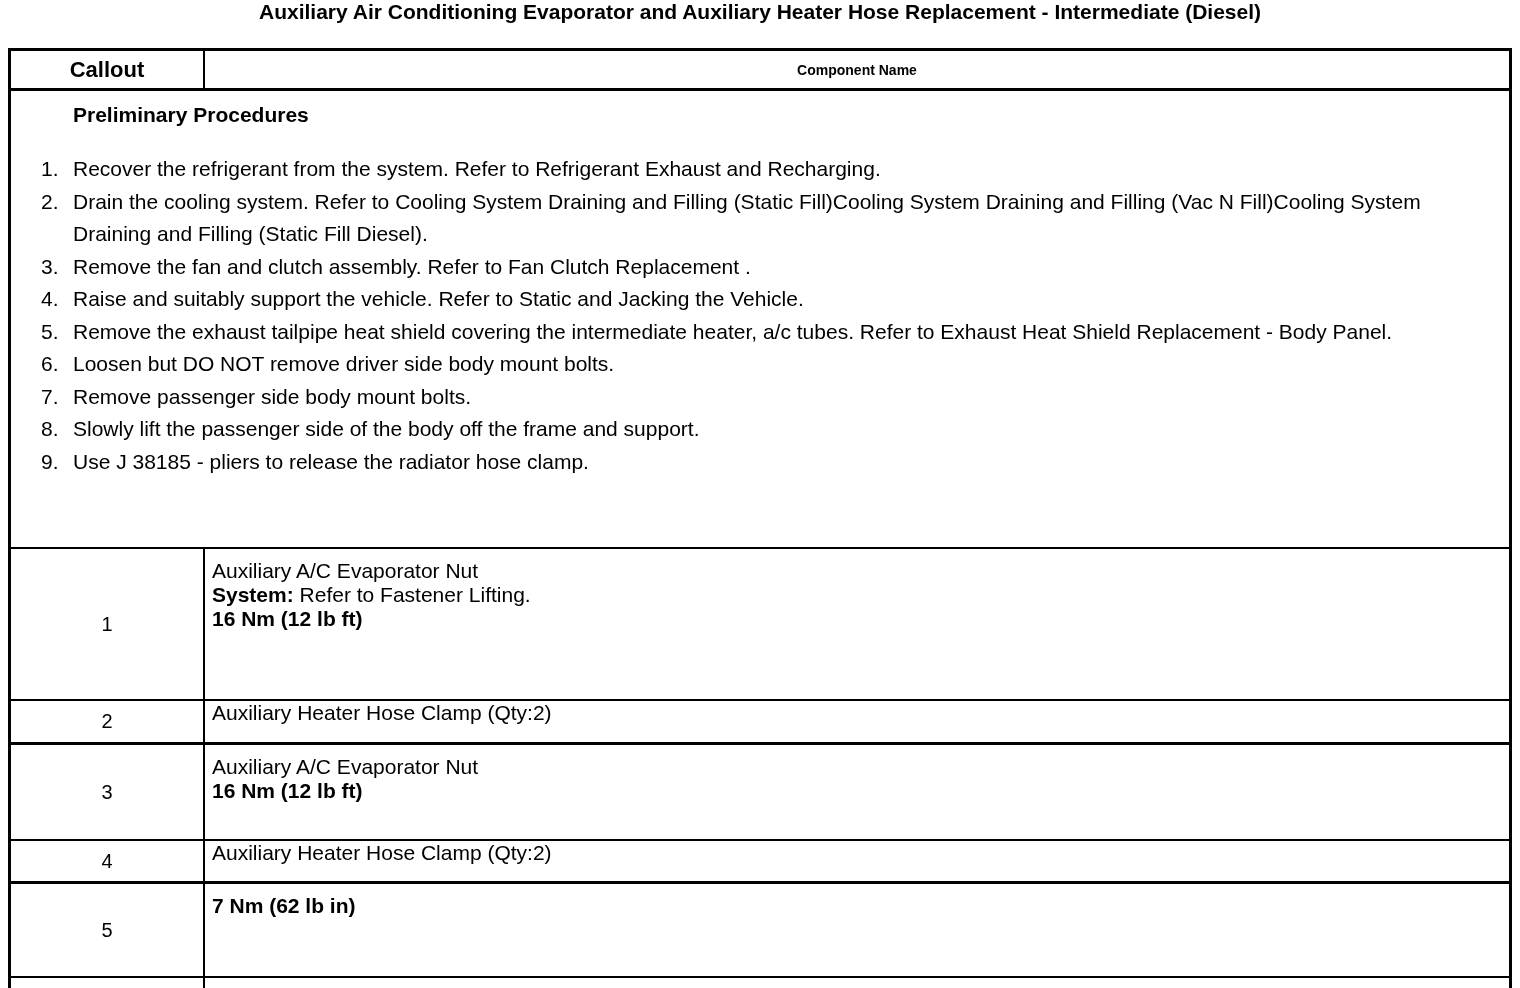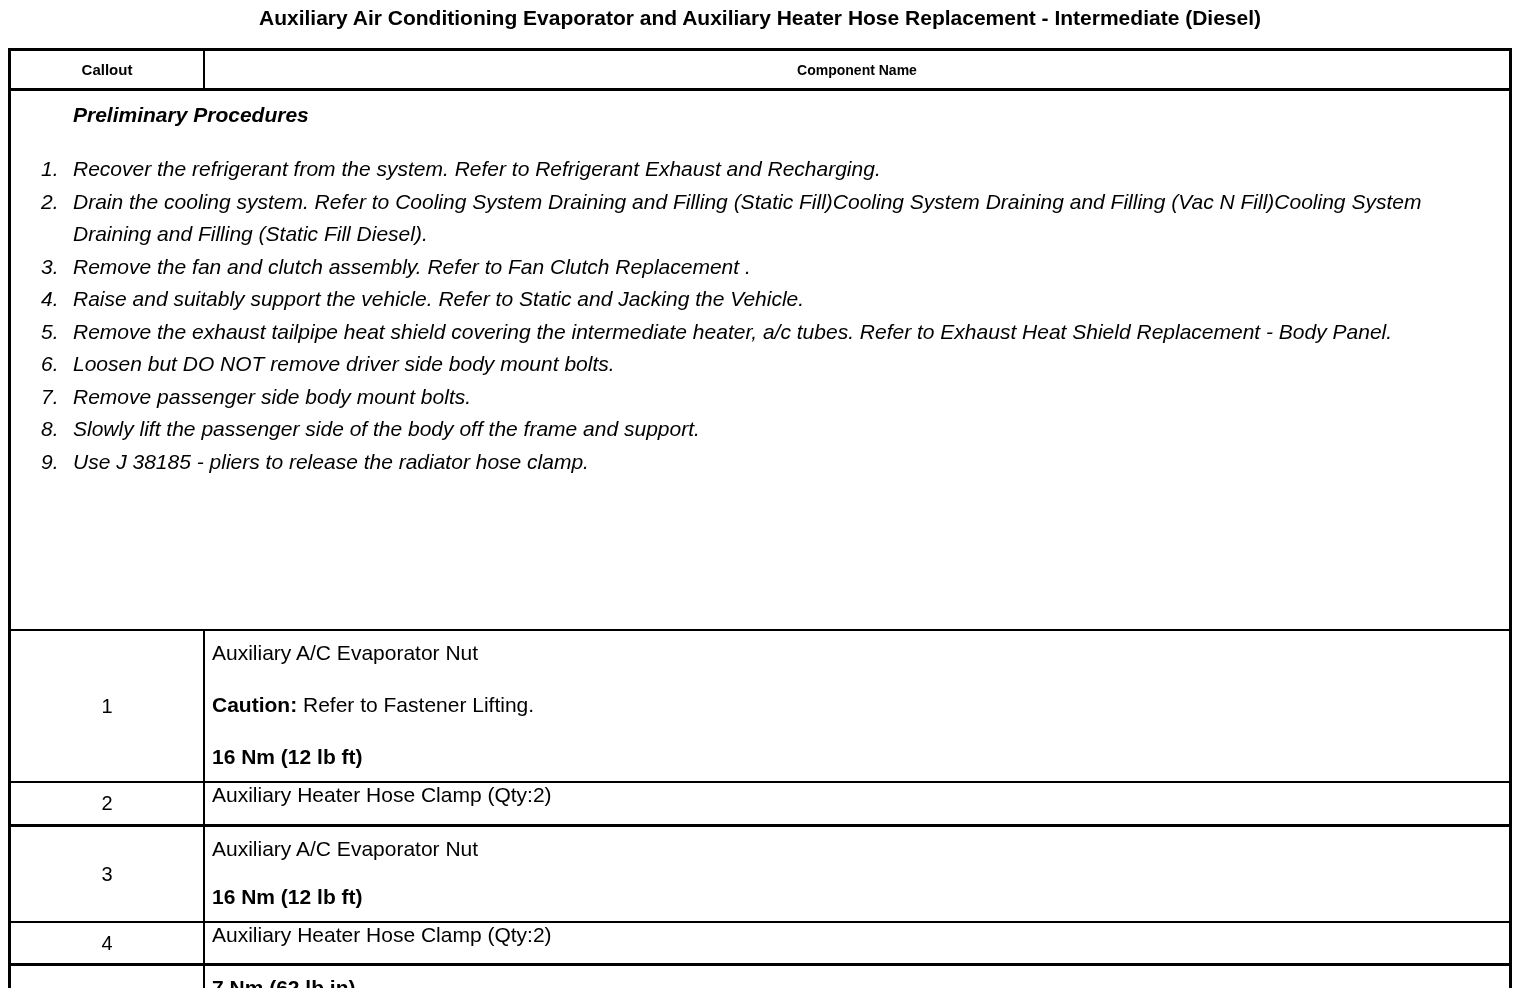--- a/index.html
+++ b/index.html
@@ -9,54 +9,52 @@
     color: #000000;
     font-family: "Liberation Sans", "DejaVu Sans", sans-serif;
     overflow: hidden;
   }
   .page { width: 1520px; height: 988px; position: relative; }
 
   .doc-title {
     text-align: center;
     font-weight: bold;
     font-size: 21px;
-    padding-top: 6px;
     height: 42px;
   }
 
   .spec-table {
     position: absolute;
     left: 8px; top: 48px;
     width: 1504px;
     border: 3px solid #000000;
     background: #ffffff;
   }
 
   
   .header-row { display: flex; height: 40px; border-bottom: 3px solid #000; }
   .header-callout {
     width: 194px; flex: 0 0 194px;
     border-right: 2px solid #000;
     display: flex; align-items: center; justify-content: center;
-    font-weight: bold; font-size: 15px;
+    font-weight: bold; font-size: 22px;
   }
   .header-component {
     flex: 1;
     display: flex; align-items: center; justify-content: center;
     font-weight: bold; font-size: 14px;
   }
 
   
   .prelim {
-    height: 540px;
+    height: 458px;
     border-bottom: 2px solid #000;
     padding: 10px 40px 0 30px;
     font-size: 21px;
     overflow: hidden;
-    font-style: italic;
   }
   .prelim-heading {
     font-weight: bold;
     font-size: 21px;
     margin-left: 32px;
     line-height: 28px;
     margin-bottom: 24px;
   }
   .step { display: flex; line-height: 32.5px; }
   .step-num { width: 32px; flex: 0 0 32px; }
@@ -79,22 +77,21 @@
     display: flex; align-items: center; justify-content: center;
     font-size: 20px;
   }
   .component-cell {
     flex: 1;
     font-size: 21px;
     padding: 0 10px 0 7px;
     display: flex; flex-direction: column; justify-content: flex-start;
   }
   .component-cell.multi {
-    justify-content: space-between;
-    padding-top: 10px; padding-bottom: 12px;
+    padding-top: 10px; padding-bottom: 0;
   }
   .b { font-weight: bold; }
 </style>
 </head>
 <body>
 
 <div class="page">
 
   <div class="doc-title">Auxiliary Air Conditioning Evaporator and Auxiliary Heater Hose Replacement - Intermediate (Diesel)</div>
 
@@ -143,21 +140,21 @@
       <div class="step">
         <span class="step-num">9.</span>
         <span class="step-text">Use J 38185 - pliers to release the radiator hose clamp.</span>
       </div>
     </div>
 
     <div class="row h150">
       <div class="callout-cell">1</div>
       <div class="component-cell multi">
         <div>Auxiliary A/C Evaporator Nut</div>
-        <div><span class="b">Caution:</span> <span>Refer to Fastener Lifting.</span></div>
+        <div><span class="b">System:</span> <span>Refer to Fastener Lifting.</span></div>
         <div class="b">16 Nm (12 lb ft)</div>
       </div>
     </div>
 
     <div class="row h43 sep-thin">
       <div class="callout-cell">2</div>
       <div class="component-cell">
         <div>Auxiliary Heater Hose Clamp (Qty:2)</div>
       </div>
     </div>

